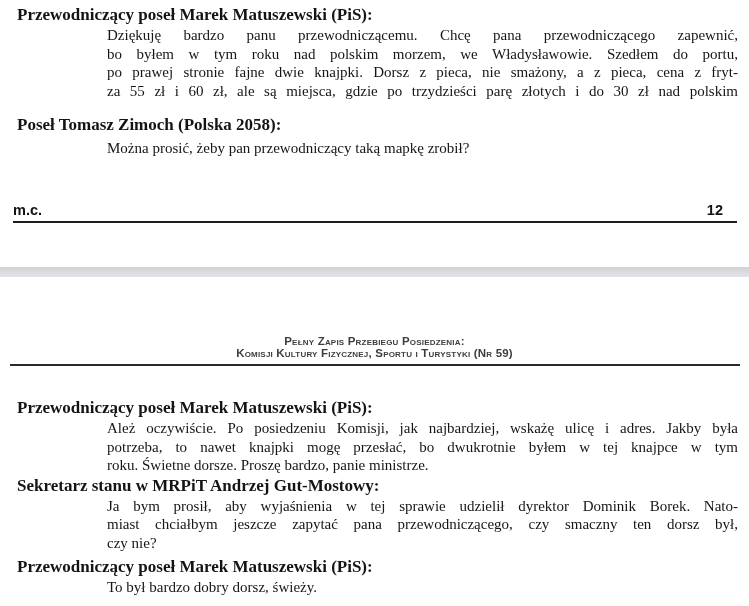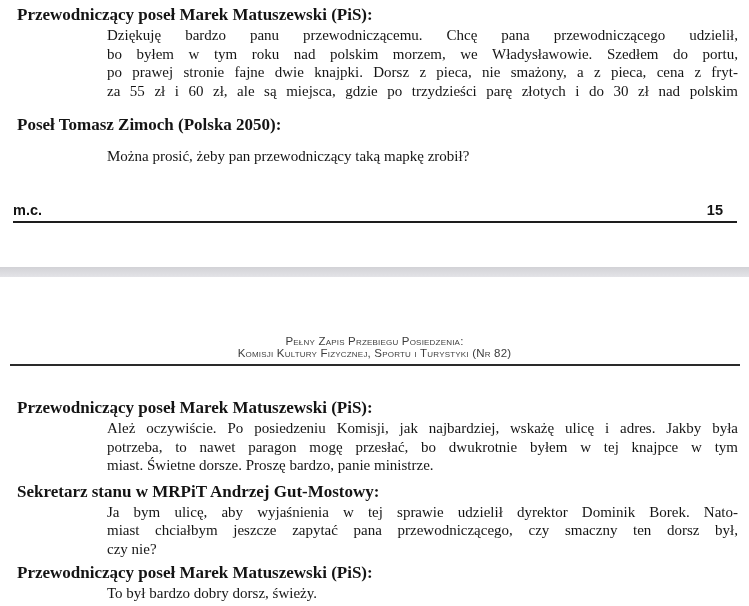--- a/index.html
+++ b/index.html
@@ -39,26 +39,26 @@
   .speaker {
     margin: 0;
     font-weight: 700;
     font-size: 17px;
     line-height: 21px;
     color: #141414;
   }
   .mt-first { margin-top: 4px; }
   .mt-mid   { margin-top: 14px; }
   .mt-p2a   { margin-top: 31px; }
-  .mt-p2b   { margin-top: 6px; }
+  .mt-p2b   { }
   .mt-p2c   { margin-top: 4px; }
   .para {
     margin: 1px 0 0 90px;
   }
-  .para-gap { margin-top: 12px; }
+  .para-gap { margin-top: 4px; }
   .line {
     font-size: 15px;
     line-height: 18.5px;
     height: 18.5px;
     overflow: hidden;
     text-align: justify;
     text-align-last: justify;
     text-justify: inter-word;
   }
   .line.last {
@@ -84,77 +84,78 @@
   .page-number { padding-right: 14px; }
   .running-header {
     margin-top: 58px;
     text-align: center;
     font-family: "Liberation Sans", "DejaVu Sans", sans-serif;
     font-variant: small-caps;
     font-size: 11.5px;
     line-height: 12px;
     letter-spacing: 0.2px;
     color: #3d3d3d;
+    font-weight: bold;
   }
   .header-rule {
     margin: 5px 9px 0 10px;
     border-top: 2px solid #2a2a2a;
     height: 0;
   }
 </style>
 </head>
 <body>
 
 <div class="viewer">
 
   <div class="page page-1">
     <div class="content">
 
       <h2 class="speaker mt-first">Przewodniczący poseł Marek Matuszewski (PiS):</h2>
       <div class="para">
-        <div class="line">Dziękuję bardzo panu przewodniczącemu. Chcę pana przewodniczącego udzielił,</div>
+        <div class="line">Dziękuję bardzo panu przewodniczącemu. Chcę pana przewodniczącego zapewnić,</div>
         <div class="line">bo byłem w tym roku nad polskim morzem, we Władysławowie. Szedłem do portu,</div>
         <div class="line">po prawej stronie fajne dwie knajpki. Dorsz z pieca, nie smażony, a z pieca, cena z fryt-</div>
         <div class="line">za 55 zł i 60 zł, ale są miejsca, gdzie po trzydzieści parę złotych i do 30 zł nad polskim</div>
       </div>
 
-      <h2 class="speaker mt-mid">Poseł Tomasz Zimoch (Polska 2050):</h2>
+      <h2 class="speaker mt-mid">Poseł Tomasz Zimoch (Polska 2058):</h2>
       <div class="para para-gap">
         <div class="line last">Można prosić, żeby pan przewodniczący taką mapkę zrobił?</div>
       </div>
 
     </div>
 
     <div class="p1-footer">
       <span class="footer-initials">m.c.</span>
-      <span class="page-number">15</span>
+      <span class="page-number">12</span>
     </div>
   </div>
 
   <div class="page-separator"></div>
 
   <div class="page page-2">
     <div class="running-header">
       <div>Pełny Zapis Przebiegu Posiedzenia:</div>
-      <div>Komisji Kultury Fizycznej, Sportu i Turystyki (Nr 82)</div>
+      <div>Komisji Kultury Fizycznej, Sportu i Turystyki (Nr 59)</div>
     </div>
     <div class="header-rule"></div>
 
     <div class="content">
 
       <h2 class="speaker mt-p2a">Przewodniczący poseł Marek Matuszewski (PiS):</h2>
       <div class="para">
         <div class="line">Ależ oczywiście. Po posiedzeniu Komisji, jak najbardziej, wskażę ulicę i adres. Jakby była</div>
-        <div class="line">potrzeba, to nawet paragon mogę przesłać, bo dwukrotnie byłem w tej knajpce w tym</div>
-        <div class="line last">miast. Świetne dorsze. Proszę bardzo, panie ministrze.</div>
+        <div class="line">potrzeba, to nawet knajpki mogę przesłać, bo dwukrotnie byłem w tej knajpce w tym</div>
+        <div class="line last">roku. Świetne dorsze. Proszę bardzo, panie ministrze.</div>
       </div>
 
       <h2 class="speaker mt-p2b">Sekretarz stanu w MRPiT Andrzej Gut-Mostowy:</h2>
       <div class="para">
-        <div class="line">Ja bym ulicę, aby wyjaśnienia w tej sprawie udzielił dyrektor Dominik Borek. Nato-</div>
+        <div class="line">Ja bym prosił, aby wyjaśnienia w tej sprawie udzielił dyrektor Dominik Borek. Nato-</div>
         <div class="line">miast chciałbym jeszcze zapytać pana przewodniczącego, czy smaczny ten dorsz był,</div>
         <div class="line last">czy nie?</div>
       </div>
 
       <h2 class="speaker mt-p2c">Przewodniczący poseł Marek Matuszewski (PiS):</h2>
       <div class="para">
         <div class="line last">To był bardzo dobry dorsz, świeży.</div>
       </div>
 
     </div>

